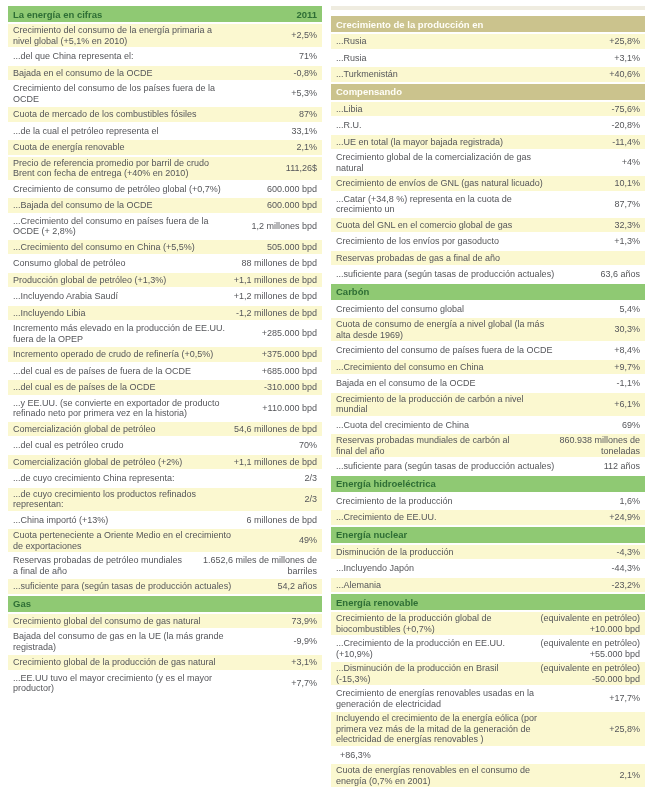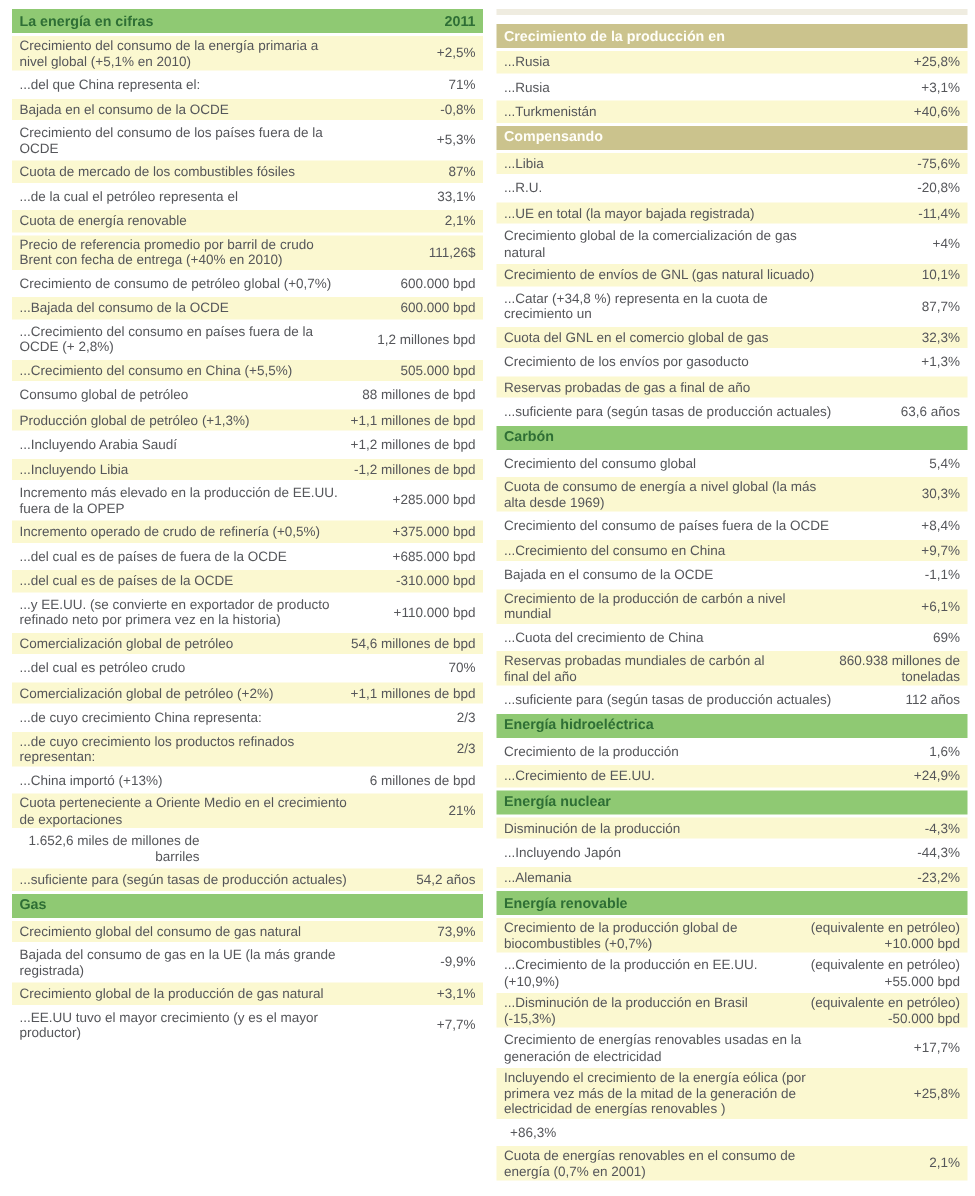--- a/index.html
+++ b/index.html
@@ -153,23 +153,24 @@
       <div class="row yellow">
         <span class="label">...de cuyo crecimiento los productos refinados representan:</span>
         <span class="value">2/3</span>
       </div>
       <div class="row white">
         <span class="label">...China importó (+13%)</span>
         <span class="value">6 millones de bpd</span>
       </div>
       <div class="row yellow">
         <span class="label">Cuota perteneciente a Oriente Medio en el crecimiento de exportaciones</span>
-        <span class="value">21%</span>
-      </div>
-      <div class="row white">
+        <span class="value">49%</span>
+      </div>
+      <div class="row white">
+        <span class="label">Reservas probadas de petróleo mundiales a final de año</span>
         <span class="value">1.652,6 miles de millones de barriles</span>
       </div>
       <div class="row yellow">
         <span class="label">...suficiente para (según tasas de producción actuales)</span>
         <span class="value">54,2 años</span>
       </div>
       <div class="sec-header green">
         <span class="sec-title">Gas</span>
       </div>
       <div class="row yellow">

